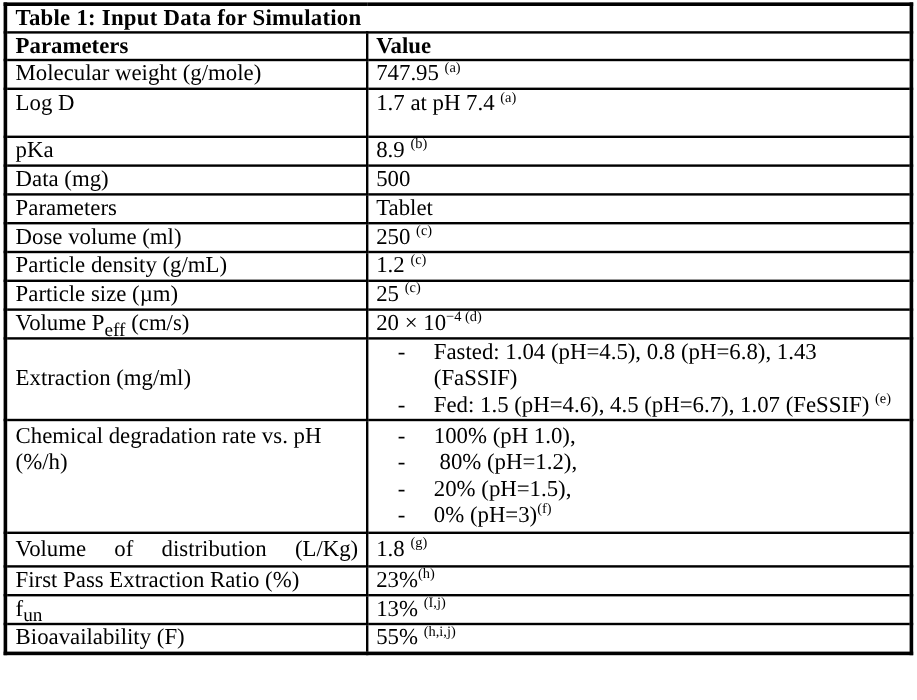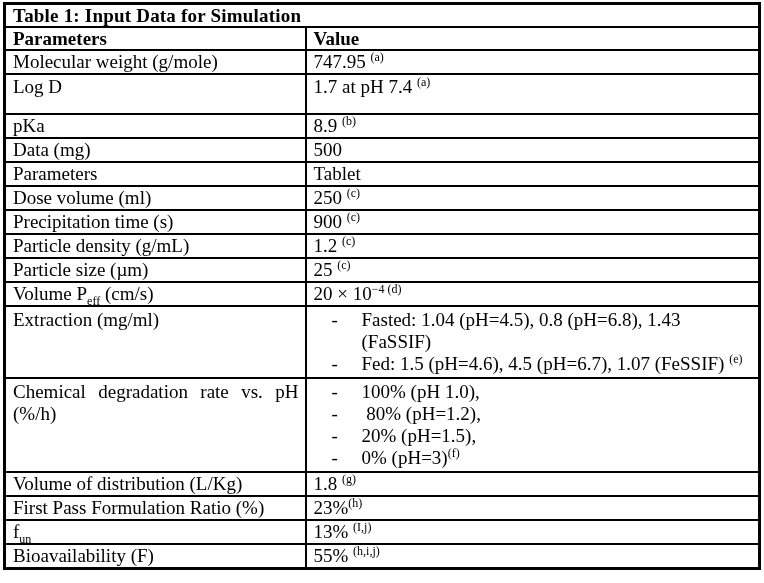--- a/index.html
+++ b/index.html
@@ -27,21 +27,21 @@
     height:auto; vertical-align:top; padding-top:2px; padding-bottom:2px;
   }
   
   tbody tr:nth-child(12) td.param-cell .pline:first-child { text-align-last:justify; }
   .pline { display:block; line-height:22px; }
   .vline { display:block; line-height:22px; }
   .vline.has-marker { display:flex; }
   .vline .marker { flex:none; width:48px; padding-left:18px; box-sizing:border-box; }
   .vline .vtext { flex:1; }
   .sup { font-size:12px; vertical-align:super; line-height:0; }
-  .sub { font-size:12px; vertical-align:sub; line-height:0; }
+  .sub { font-size:16px; vertical-align:sub; line-height:0; }
 </style>
 </head>
 <body>
 
 <table class="doc-table">
   <colgroup>
     <col class="c-param">
     <col class="c-value">
   </colgroup>
   <thead>
@@ -97,28 +97,20 @@
       <tr>
         <td class="param-cell">
           <div class="pline"><span>Dose volume (ml)</span></div>
         </td>
         <td class="value-cell">
           <div class="vline"><span>250 </span><span class="sup">(c)</span></div>
         </td>
       </tr>
       <tr>
         <td class="param-cell">
-          <div class="pline"><span>Precipitation time (s)</span></div>
-        </td>
-        <td class="value-cell">
-          <div class="vline"><span>900 </span><span class="sup">(c)</span></div>
-        </td>
-      </tr>
-      <tr>
-        <td class="param-cell">
           <div class="pline"><span>Particle density (g/mL)</span></div>
         </td>
         <td class="value-cell">
           <div class="vline"><span>1.2 </span><span class="sup">(c)</span></div>
         </td>
       </tr>
       <tr>
         <td class="param-cell">
           <div class="pline"><span>Particle size (µm)</span></div>
         </td>
@@ -180,21 +172,21 @@
       <tr>
         <td class="param-cell">
           <div class="pline"><span>Volume of distribution (L/Kg)</span></div>
         </td>
         <td class="value-cell">
           <div class="vline"><span>1.8 </span><span class="sup">(g)</span></div>
         </td>
       </tr>
       <tr>
         <td class="param-cell">
-          <div class="pline"><span>First Pass Formulation Ratio (%)</span></div>
+          <div class="pline"><span>First Pass Extraction Ratio (%)</span></div>
         </td>
         <td class="value-cell">
           <div class="vline"><span>23%</span><span class="sup">(h)</span></div>
         </td>
       </tr>
       <tr>
         <td class="param-cell">
           <div class="pline"><span>f</span><span class="sub">un</span></div>
         </td>
         <td class="value-cell">

